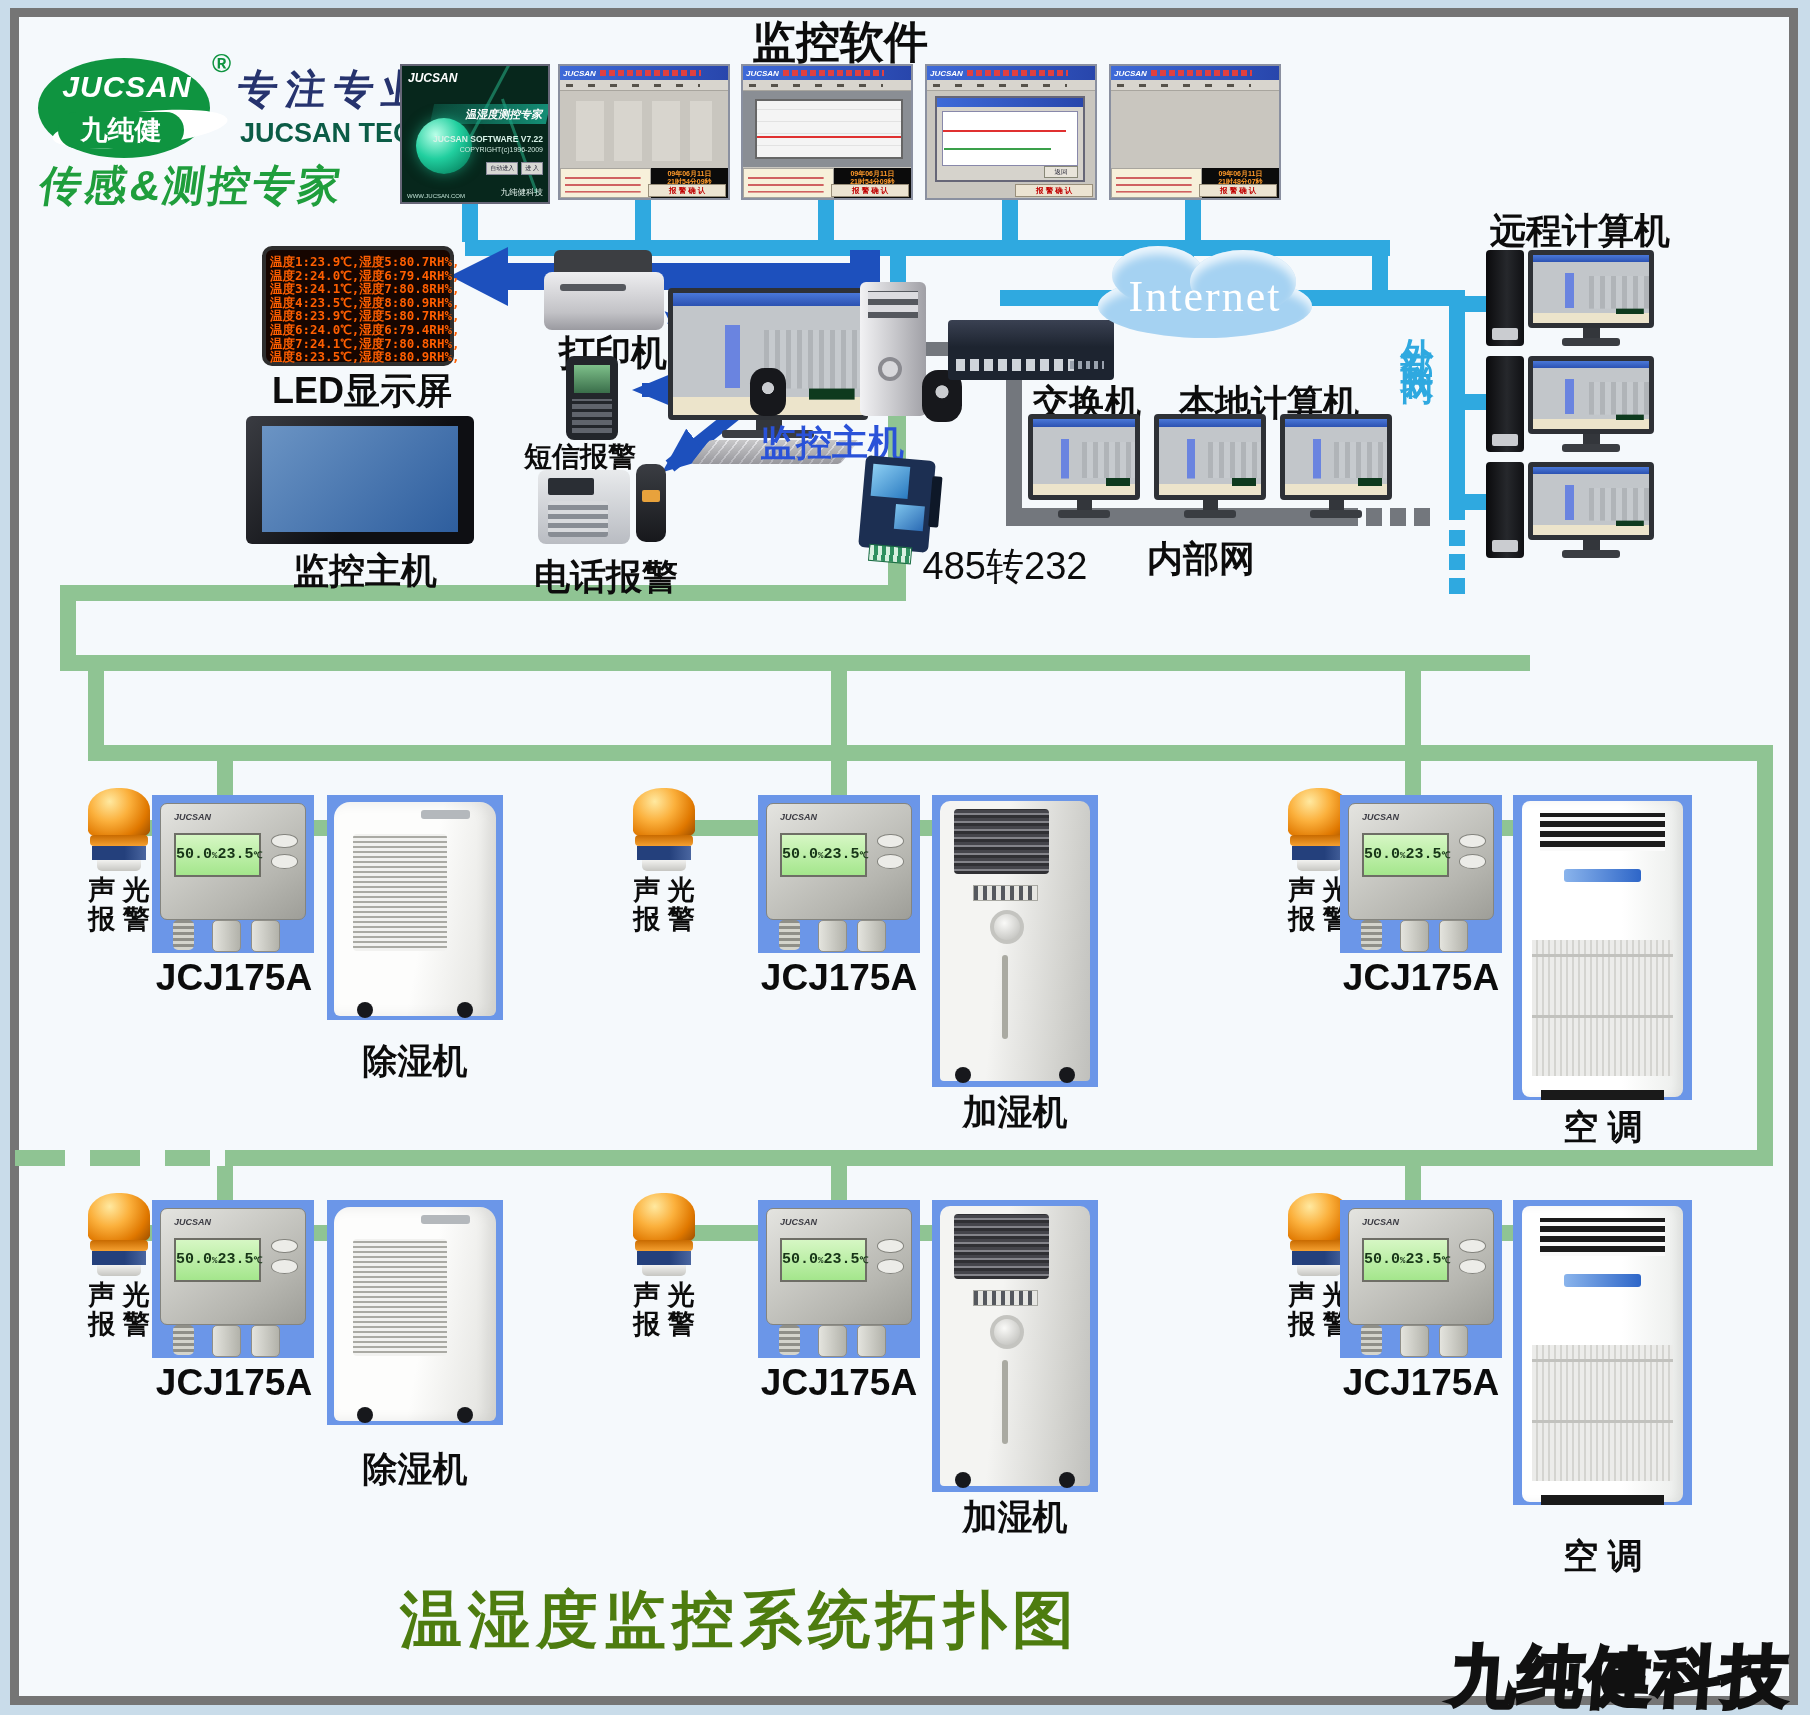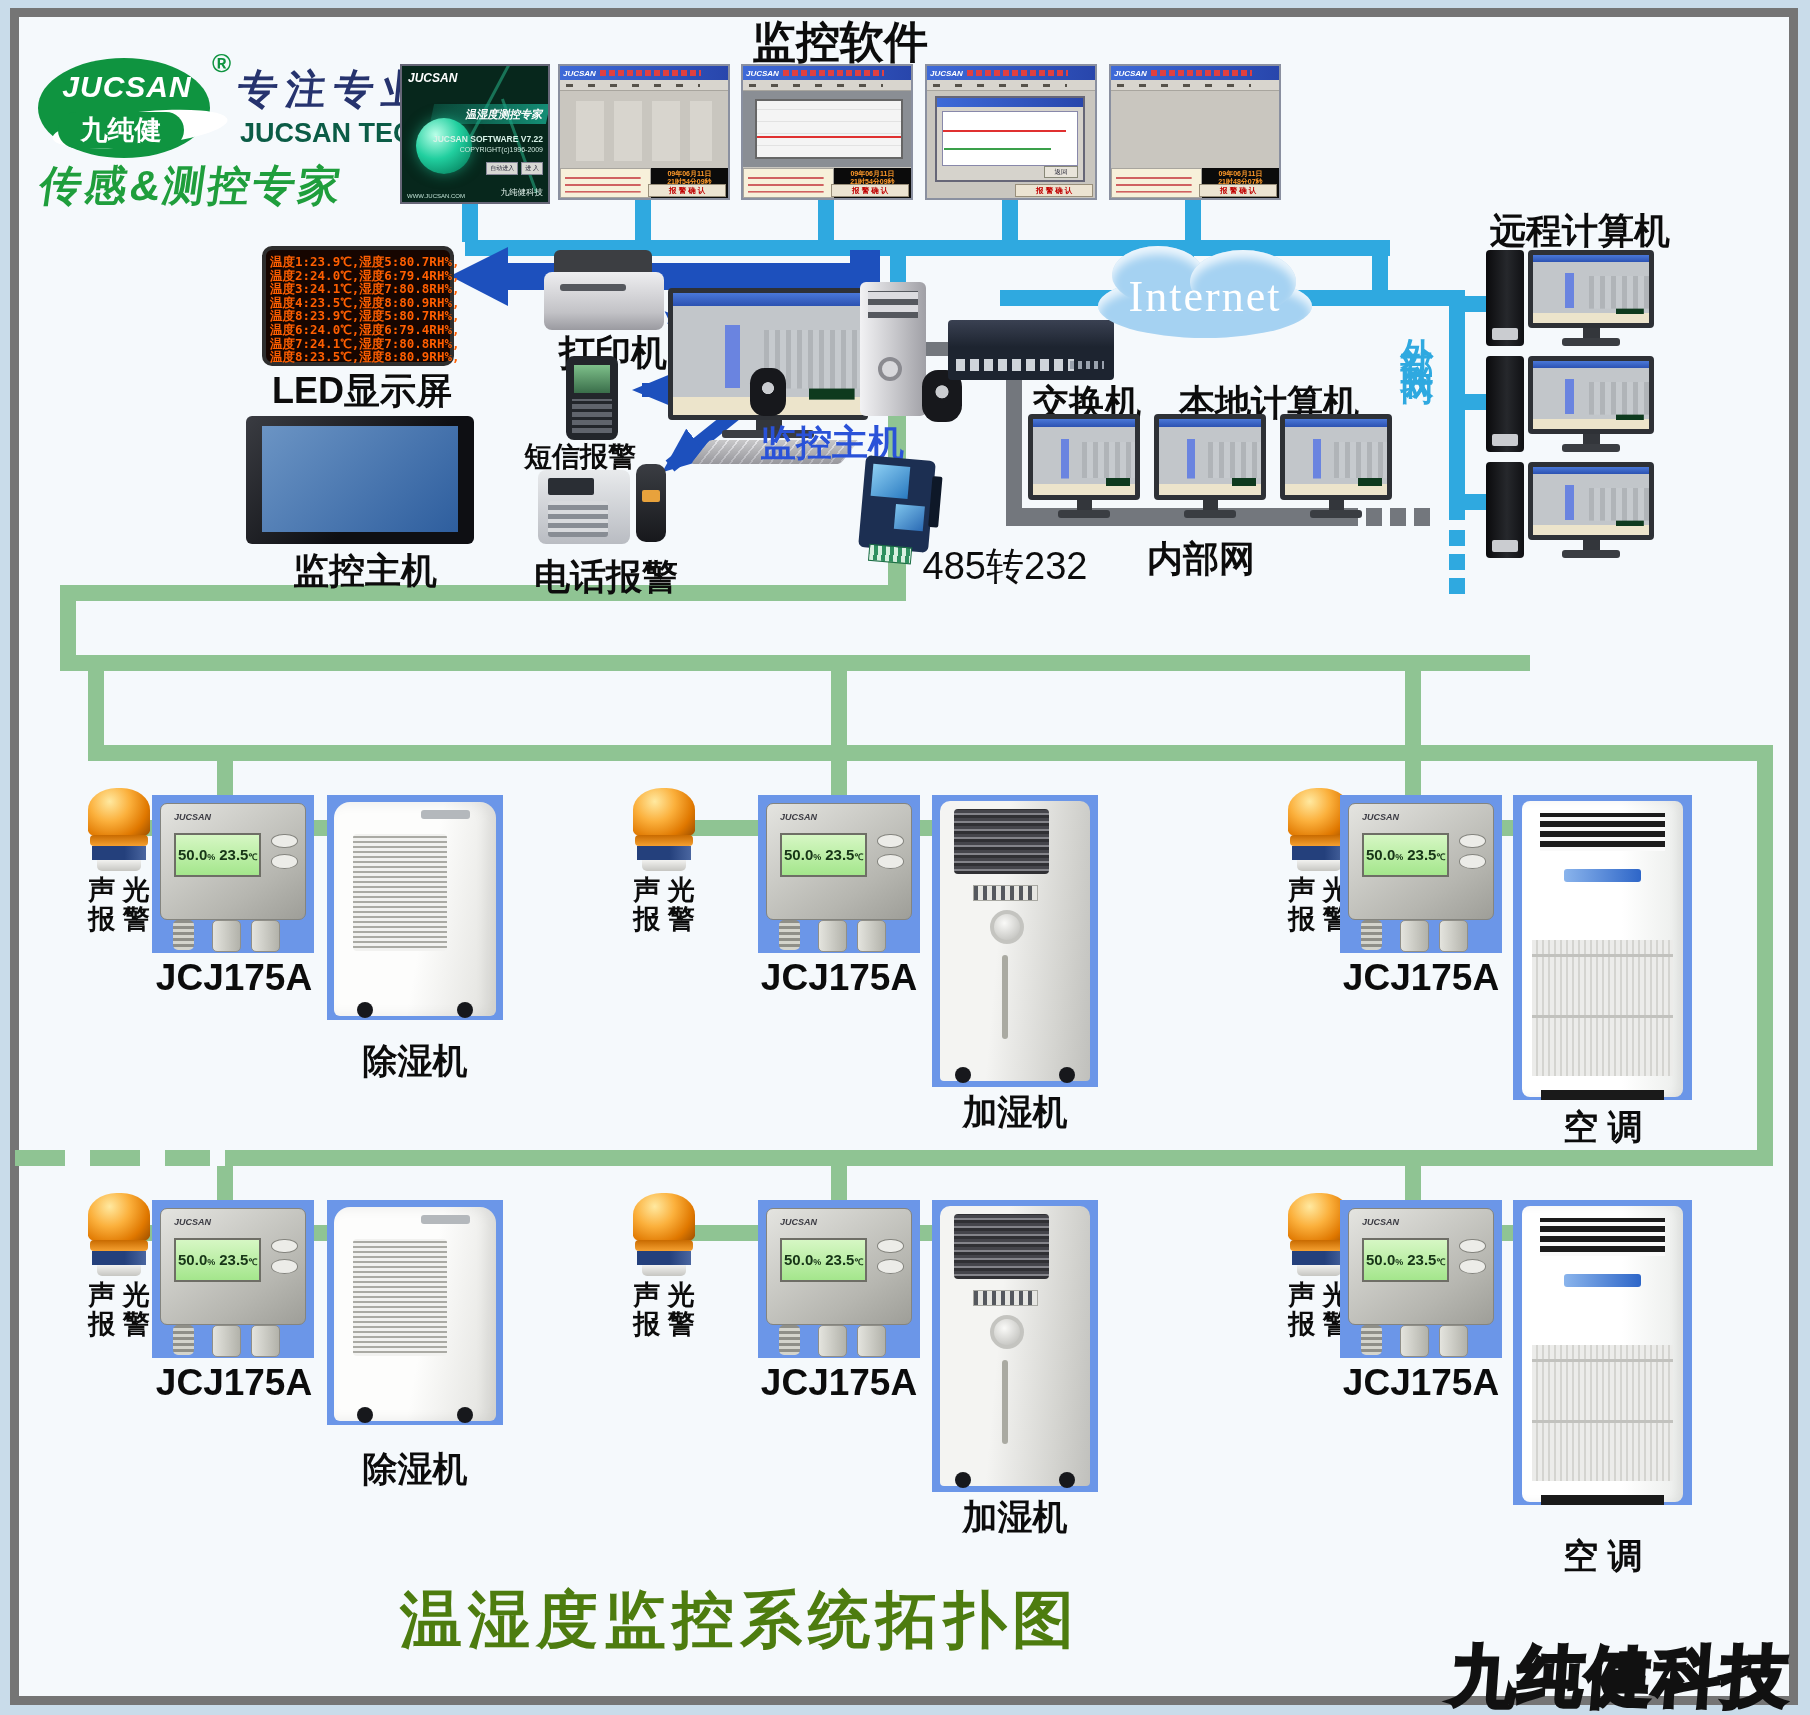--- a/index.html
+++ b/index.html
@@ -94,21 +94,21 @@
   .switchbox .ports{position:absolute;left:8px;bottom:9px;width:118px;height:12px;background:repeating-linear-gradient(90deg,#cfd4da 0 9px,#1d2430 9px 14px);}
   .switchbox .lights{position:absolute;right:10px;bottom:11px;width:34px;height:8px;background:repeating-linear-gradient(90deg,#9aa2ae 0 4px,#1d2430 4px 8px);}
   .cloud{position:absolute;}
   .cloud i{position:absolute;background:#a5d2f2;border-radius:50%;box-shadow:inset 0 8px 10px rgba(255,255,255,.8);display:block;}
   .cloud span{position:absolute;inset:0;display:flex;align-items:center;justify-content:center;color:#fff;font-family:"Liberation Serif","DejaVu Serif",serif;font-size:44px;letter-spacing:2px;}
   .vtext{writing-mode:vertical-rl;text-orientation:upright;color:#2fa9e0;font-weight:bold;font-size:33px;letter-spacing:9px;}
   
   .panel{position:absolute;background:#6b96e8;}
   .sensor-dev{position:absolute;inset:5% 5% 21% 5%;background:linear-gradient(145deg,#e4e4e0,#b6b6b0 70%,#9e9e98);border:1px solid #84847e;border-radius:7px;}
   .s-brand{position:absolute;left:9%;top:7%;font-size:9px;font-weight:bold;font-style:italic;color:#3c3c44;}
-  .s-lcd{position:absolute;left:9%;top:25%;width:58%;height:35%;background:linear-gradient(#d6f7c4,#a4e68c);border:2px solid #6e6e66;display:flex;align-items:center;justify-content:space-around;font-weight:bold;font-size:15px;color:#173517;font-family:Liberation Sans, sans-serif;}
+  .s-lcd{position:absolute;left:9%;top:25%;width:58%;height:35%;background:linear-gradient(#d6f7c4,#a4e68c);border:2px solid #6e6e66;display:flex;align-items:center;justify-content:space-around;font-weight:bold;font-size:15px;color:#173517;font-family:Liberation Mono, monospace;}
   .s-lcd .u{font-size:9px;}
   .s-btn{position:absolute;right:5%;width:17%;height:11%;background:#ececе8;background:#ecece8;border:1.5px solid #84847e;border-radius:50%;}
   .s-gl{position:absolute;top:79%;height:19%;border-radius:5px;}
   .g1s{left:13%;width:13%;background:repeating-linear-gradient(0deg,#d4d4cc 0 3px,#8f8f88 3px 6px);}
   .g2s{left:37%;width:17%;background:linear-gradient(90deg,#e4e4de,#b2b2aa);border:1px solid #908f88;}
   .g3s{left:61%;width:17%;background:linear-gradient(90deg,#e4e4de,#b2b2aa);border:1px solid #908f88;}
   .dehum{position:absolute;background:linear-gradient(100deg,#fdfdfc 55%,#e0e0dc);border-radius:16px 16px 6px 6px;box-shadow:inset -8px 0 14px rgba(0,0,0,.08);}
   .dh-vent{position:absolute;top:4%;left:54%;width:30%;height:4%;background:#b4b8bc;border-radius:3px;}
   .dh-grille{position:absolute;left:12%;top:15%;width:58%;height:55%;background:repeating-linear-gradient(0deg,#f2f2f0 0 3px,#aaaaa4 3px 5px);border-radius:4px;}
   .caster{position:absolute;bottom:-2px;width:16px;height:16px;background:#17181c;border-radius:50%;}

